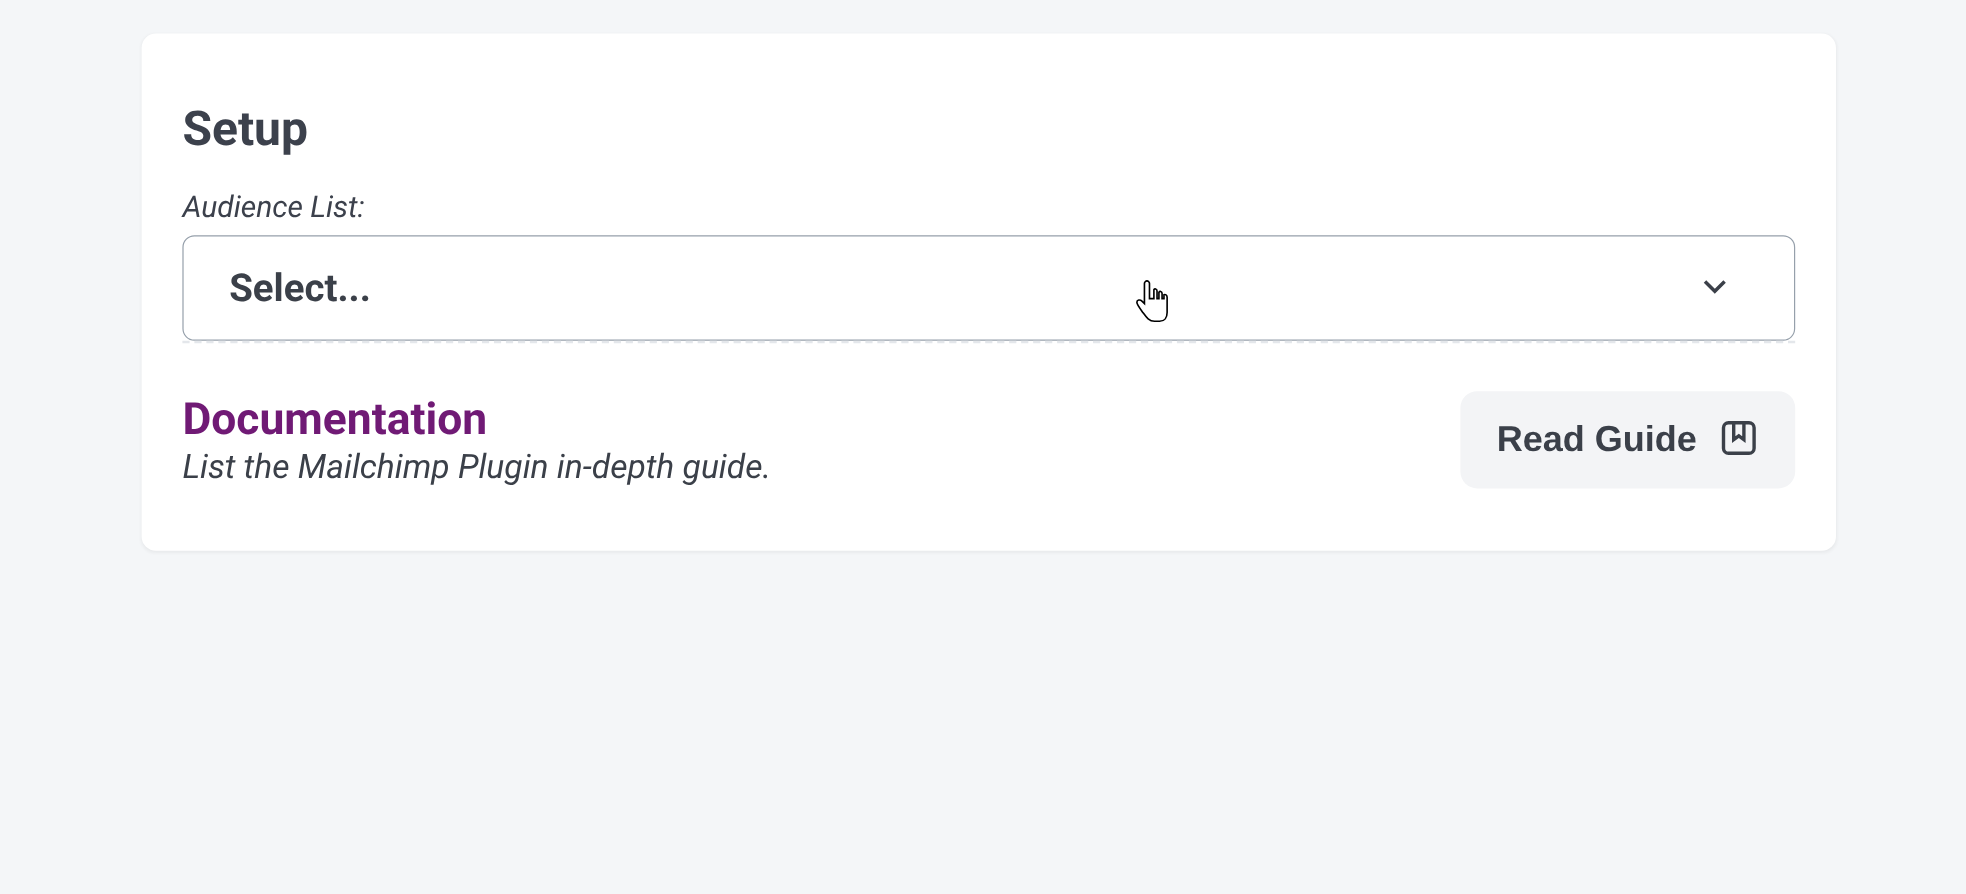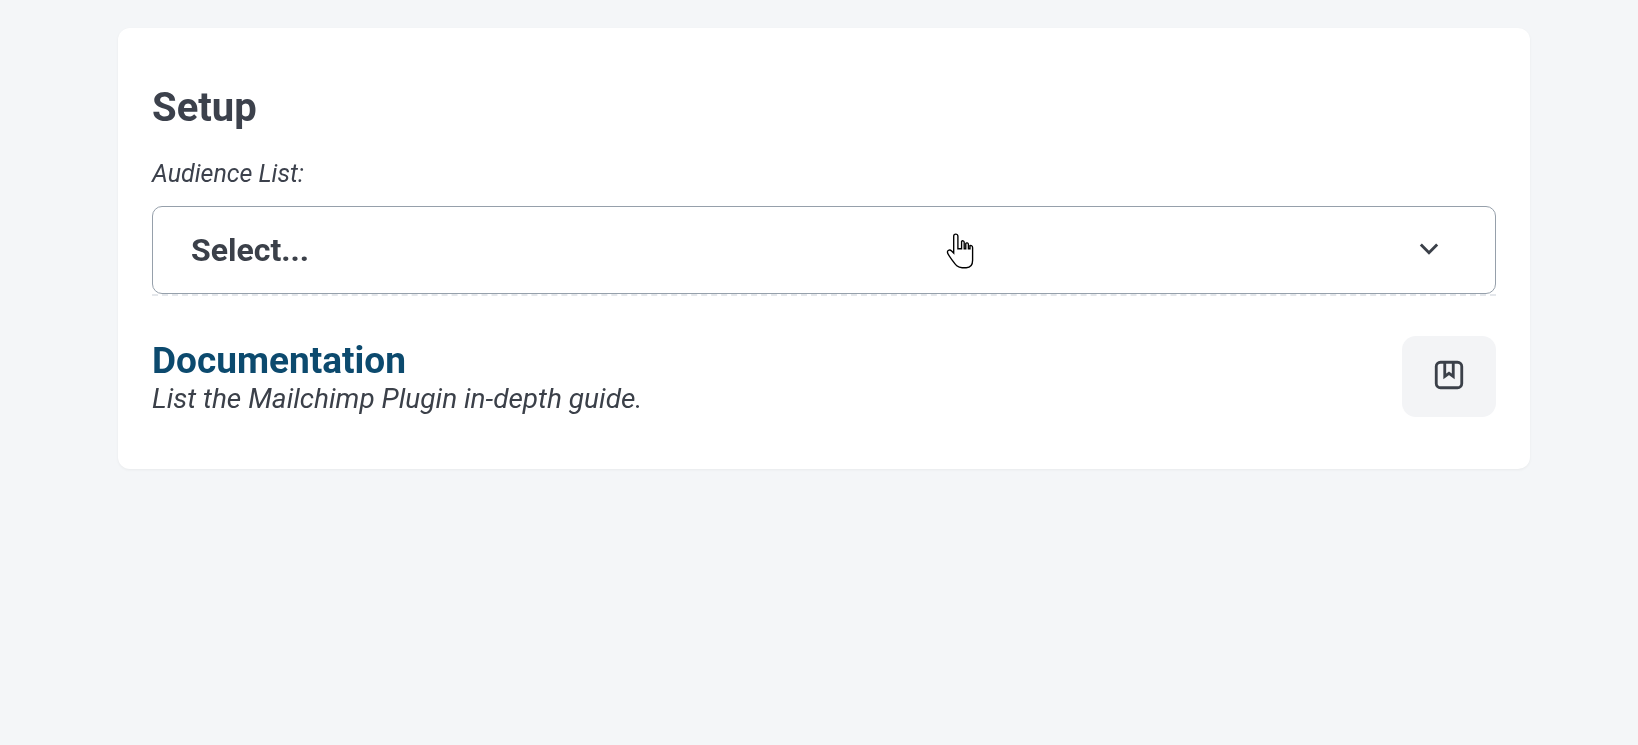--- a/index.html
+++ b/index.html
@@ -21,21 +21,21 @@
   .setup-title {
     font-size: 40px;
     font-weight: 700;
     color: #3c414c;
     margin-bottom: 28px;
   }
   .field-label {
     font-style: italic;
     font-size: 25px;
     color: #3c414c;
-    margin-bottom: 18px;
+    margin-bottom: 8px;
   }
   .select-wrap {
     width: 100%;
     border: 1.5px solid #96a0ab;
     border-radius: 10px;
     height: 88px;
     display: flex;
     align-items: center;
     justify-content: space-between;
     padding: 0 52px 0 38px;
@@ -80,21 +80,21 @@
     justify-content: space-between;
     align-items: center;
     gap: 30px;
   }
   .doc-left {
     flex: 1;
   }
   .doc-title {
     font-size: 37px;
     font-weight: 700;
-    color: #0c4a6e;
+    color: #701a75;
   }
   .doc-text {
     font-size: 28px;
     font-style: italic;
     color: #3b4049;
   }
   .doc-text-bold {
     font-weight: 400;
   }
   .read-guide-btn {
@@ -155,20 +155,21 @@
   <hr class="divider">
 
   <div class="doc-row">
     <div class="doc-left">
       <h2 class="doc-title">Documentation</h2>
       <div class="doc-text">
         <span>List the </span><span class="doc-text-bold">Mailchimp Plugin</span><span> in-depth guide.</span>
       </div>
     </div>
     <button class="read-guide-btn">
+      <span class="read-guide-label">Read Guide</span>
       <span class="guide-icon">
         <svg viewBox="0 0 24 24">
           <rect x="3" y="3" width="18" height="18" rx="3" ry="3"></rect>
           <path d="M9 3 v10 l3 -2.2 l3 2.2 V3"></path>
         </svg>
       </span>
     </button>
   </div>
 
 </div>

